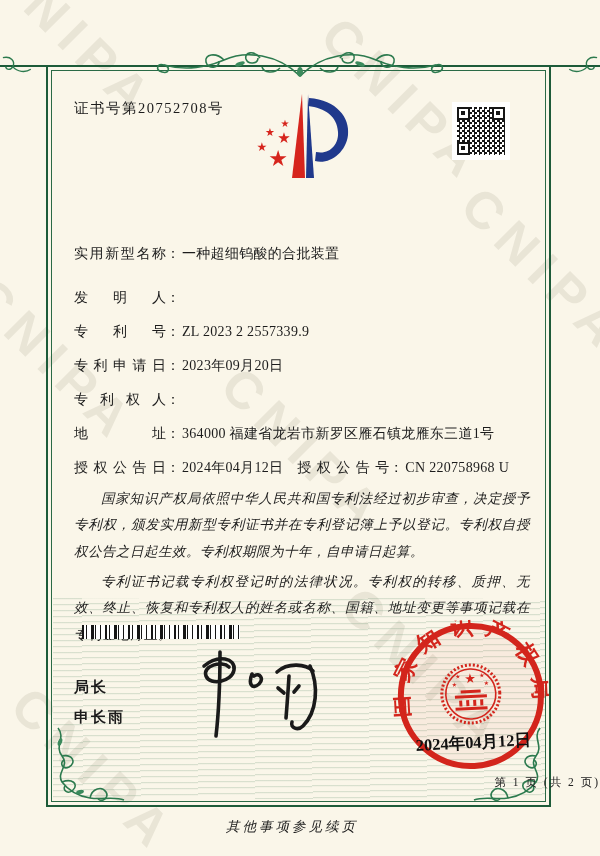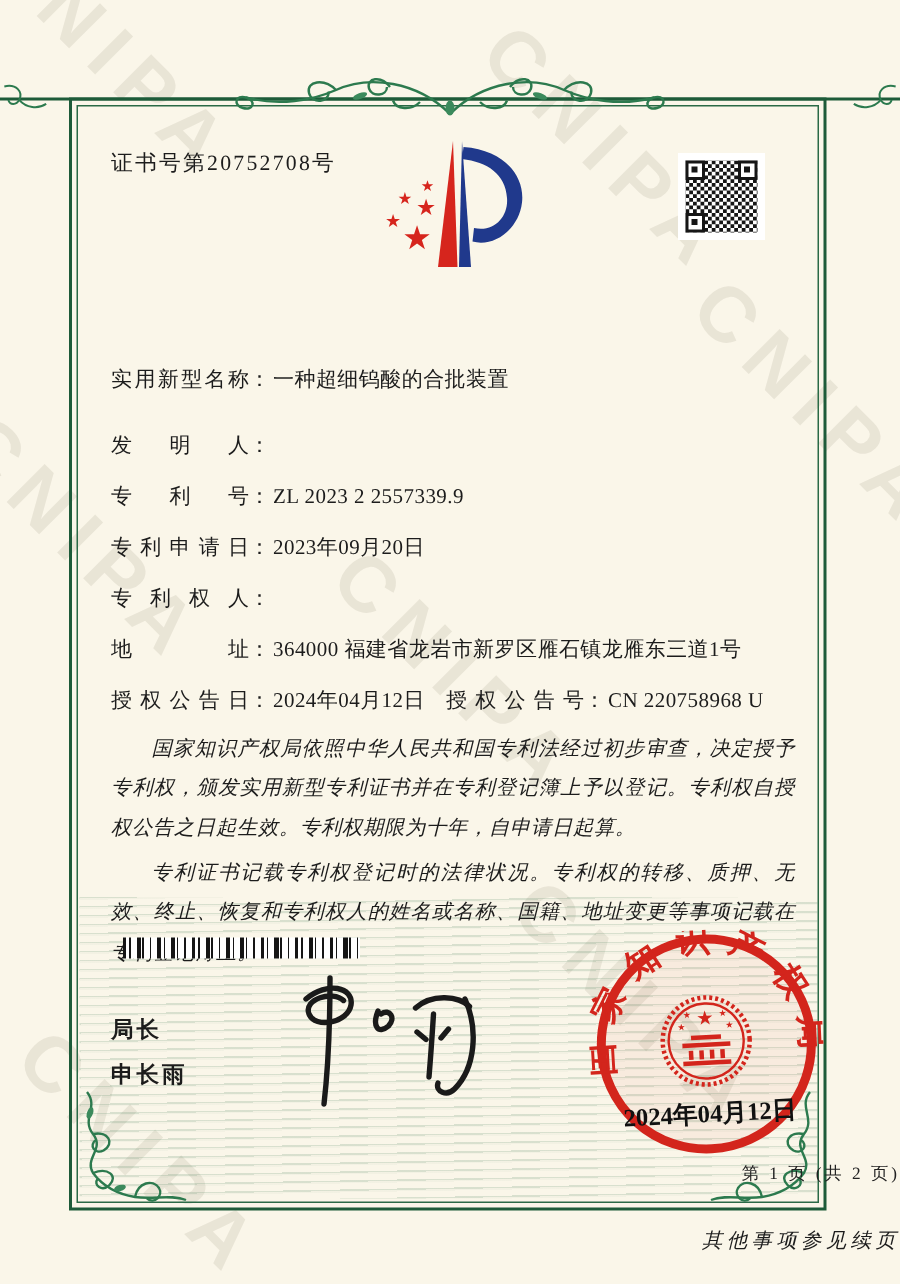--- a/index.html
+++ b/index.html
@@ -47,21 +47,21 @@
      background-image:repeating-linear-gradient(90deg,
        #151515 0 2px, transparent 2px 4px, #151515 4px 5px, transparent 5px 9px,
        #151515 9px 12px, transparent 12px 13px, #151515 13px 14px, transparent 14px 18px,
        #151515 18px 19px, transparent 19px 23px);}
   .officer{position:absolute;left:74px;top:672px;font-family:"Liberation Sans",sans-serif;
            font-weight:bold;font-size:15px;letter-spacing:2px;line-height:30px;}
   .signature{position:absolute;left:182px;top:644px;}
   .seal{position:absolute;left:393px;top:620px;transform:rotate(-3deg);}
   .footer-page{position:absolute;left:0;right:0;top:775px;text-align:right;
                font-size:11.5px;letter-spacing:2px;color:#222;}
-  .note{position:absolute;left:0;right:0;top:818px;text-align:right;
+  .note{position:absolute;left:0;right:16px;top:818px;text-align:center;
         font-size:13.5px;font-style:italic;letter-spacing:3px;}
 </style>
 </head>
 <body>
 
 <div class="page">
 
   <span class="wm" style="left:-30px;top:6px">CNIPA</span>
   <span class="wm" style="left:300px;top:70px">CNIPA</span>
   <span class="wm" style="left:440px;top:240px">CNIPA</span>

